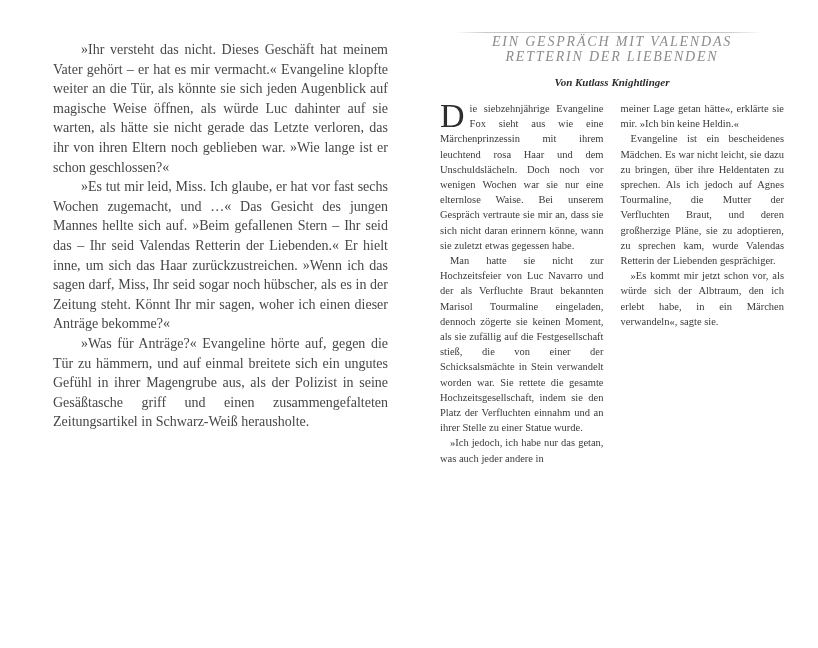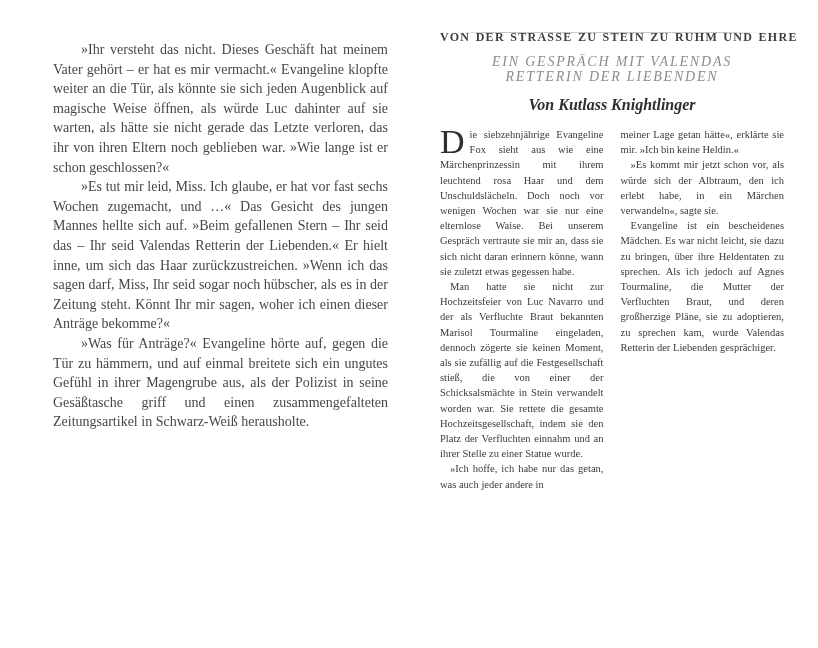--- a/index.html
+++ b/index.html
@@ -93,21 +93,21 @@
     font-size: 14px;
     letter-spacing: 1.8px;
     line-height: 15px;
     color: #8c8c8c;
   }
   .byline {
     margin-top: 12px;
     text-align: center;
     font-weight: bold;
     font-style: italic;
-    font-size: 16px;
+    font-size: 11px;
     color: #2e2e2e;
   }
 
   .columns {
     margin-top: 13px;
     display: flex;
     gap: 17px;
   }
   .col { width: 164px; }
   .col p {
@@ -145,39 +145,38 @@
     <p>»Ihr versteht das nicht. Dieses Geschäft hat meinem Vater gehört – er hat es mir vermacht.« Evangeline klopfte weiter an die Tür, als könnte sie sich jeden Augenblick auf magische Weise öffnen, als würde Luc dahinter auf sie warten, als hätte sie nicht gerade das Letzte verloren, das ihr von ihren Eltern noch geblieben war. »Wie lange ist er schon geschlossen?«</p>
     <p>»Es tut mir leid, Miss. Ich glaube, er hat vor fast sechs Wochen zugemacht, und …« Das Gesicht des jungen Mannes hellte sich auf. »Beim gefallenen Stern – Ihr seid das – Ihr seid Valendas Retterin der Liebenden.« Er hielt inne, um sich das Haar zurückzustreichen. »Wenn ich das sagen darf, Miss, Ihr seid sogar noch hübscher, als es in der Zeitung steht. Könnt Ihr mir sagen, woher ich einen dieser Anträge bekomme?«</p>
     <p>»Was für Anträge?« Evangeline hörte auf, gegen die Tür zu hämmern, und auf einmal breitete sich ein ungutes Gefühl in ihrer Magengrube aus, als der Polizist in seine Gesäßtasche griff und einen zusammengefalteten Zeitungsartikel in Schwarz-Weiß herausholte.</p>
   </div>
   <div class="page-number">64</div>
 
   <div class="newspaper">
     <div class="rule rule-top"></div>
 
 
-    <div class="headline">VON DER STRASSE ZU STEIN ZU RUHM UND EHRE</div>
 
     <div class="subhead">
       <div>EIN GESPRÄCH MIT VALENDAS</div>
       <div>RETTERIN DER LIEBENDEN</div>
     </div>
 
     <div class="byline">Von Kutlass Knightlinger</div>
 
     <div class="columns">
       <div class="col">
         <p><span class="dropcap">D</span><span>ie siebzehnjährige Evangeline Fox sieht aus wie eine Märchenprinzessin mit ihrem leuchtend rosa Haar und dem Unschuldslächeln. Doch noch vor wenigen Wochen war sie nur eine elternlose Waise. Bei unserem Gespräch vertraute sie mir an, dass sie sich nicht daran erinnern könne, wann sie zuletzt etwas gegessen habe.</span></p>
         <p class="ind">Man hatte sie nicht zur Hochzeitsfeier von Luc Navarro und der als Verfluchte Braut bekannten Marisol Tourmaline eingeladen, dennoch zögerte sie keinen Moment, als sie zufällig auf die Festgesellschaft stieß, die von einer der Schicksalsmächte in Stein verwandelt worden war. Sie rettete die gesamte Hochzeitsgesellschaft, indem sie den Platz der Verfluchten einnahm und an ihrer Stelle zu einer Statue wurde.</p>
-        <p class="ind">»Ich hoffe, ich habe nur das getan, was auch jeder andere in</p>
+        <p class="ind">»Ich jedoch, ich habe nur das getan, was auch jeder andere in</p>
       </div>
       <div class="col">
         <p>meiner Lage getan hätte«, erklärte sie mir. »Ich bin keine Heldin.«</p>
+        <p class="ind">Evangeline ist ein bescheidenes Mädchen. Es war nicht leicht, sie dazu zu bringen, über ihre Heldentaten zu sprechen. Als ich jedoch auf Agnes Tourmaline, die Mutter der Verfluchten Braut, und deren großherzige Pläne, sie zu adoptieren, zu sprechen kam, wurde Valendas Retterin der Liebenden gesprächiger.</p>
         <p class="ind">»Es kommt mir jetzt schon vor, als würde sich der Albtraum, den ich erlebt habe, in ein Märchen verwandeln«, sagte sie.</p>
-        <p class="ind">Evangeline ist ein bescheidenes Mädchen. Es war nicht leicht, sie dazu zu bringen, über ihre Heldentaten zu sprechen. Als ich jedoch auf Agnes Tourmaline, die Mutter der Verfluchten Braut, und deren großherzige Pläne, sie zu adoptieren, zu sprechen kam, wurde Valendas Retterin der Liebenden gesprächiger.</p>
       </div>
     </div>
 
     <div class="continuation">(Fortsetzung auf Seite 3)</div>
 
     <div class="rule rule-bottom"></div>
   </div>
 
 </div>
 

